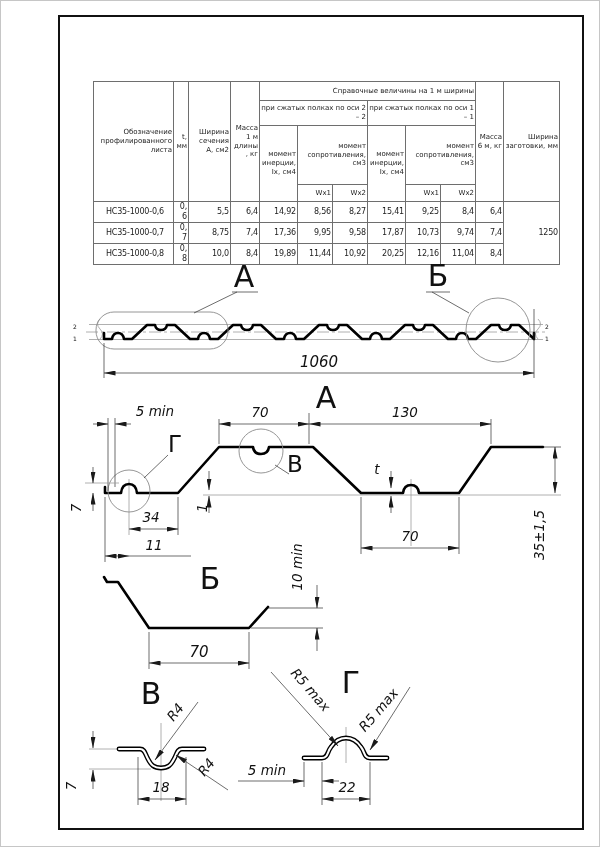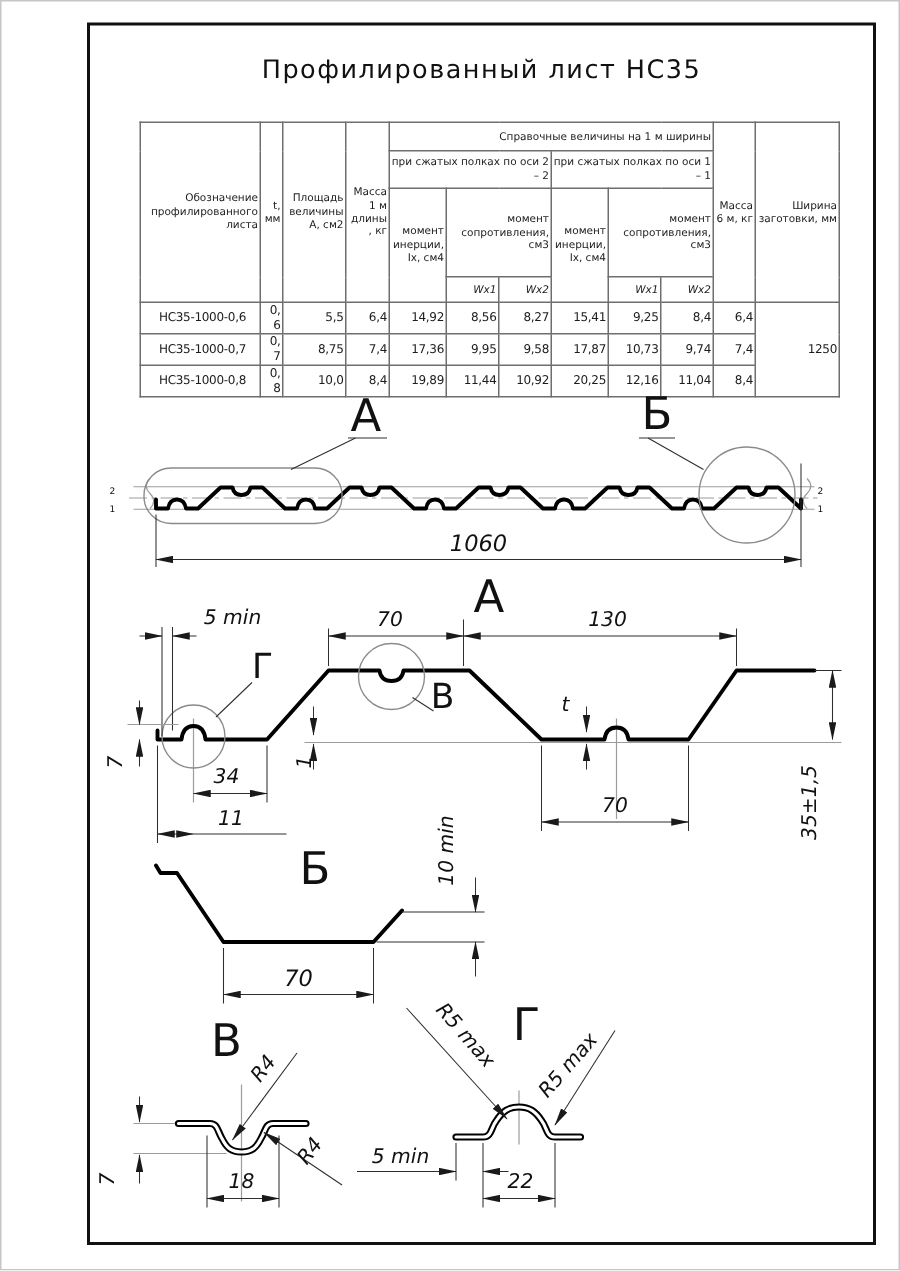--- a/index.html
+++ b/index.html
@@ -12,21 +12,21 @@
         font-size:17px;letter-spacing:1px;color:#111;white-space:nowrap;}
   
   #spec-table{position:absolute;left:92px;top:80px;border-collapse:collapse;
         table-layout:fixed;width:466px;color:#1c1c1c;}
   #spec-table td,#spec-table th{border:1px solid #6e6e6e;padding:0 1px;
         font-weight:normal;text-align:right;vertical-align:middle;
         font-size:7px;line-height:1.25;word-wrap:break-word;overflow:hidden;}
   #spec-table td.v{font-size:8px;letter-spacing:-0.2px;}
   #spec-table td.nm{text-align:center;padding-left:4px;}
   tr.r1 th{height:18px;} tr.r2 th{height:24px;} tr.r3 th{height:58px;}
-  tr.r4 th{height:16px;font-size:7.5px;font-style:italic;} tr.dr td{height:15px;}
+  tr.r4 th{height:16px;font-size:7.5px;} tr.dr td{height:15px;}
   
   #dwg{position:absolute;left:0;top:0;}
   .t{stroke:#2e2e2e;stroke-width:0.7;fill:none;}
   .g{stroke:#9c9c9c;stroke-width:0.8;fill:none;}
   .c{stroke:#8a8a8a;stroke-width:0.9;fill:none;}
   .p{stroke:#000;stroke-width:2.6;fill:none;stroke-linejoin:round;stroke-linecap:round;}
   .ho{stroke:#000;stroke-width:4.8;fill:none;stroke-linejoin:round;stroke-linecap:round;}
   .hi{stroke:#fff;stroke-width:2.1;fill:none;stroke-linejoin:round;stroke-linecap:round;}
   text{fill:#111;font-family:"DejaVu Sans",sans-serif;}
   .d{font-size:13.5px;font-style:italic;}
@@ -34,42 +34,41 @@
   .L{font-size:30px;}
   .M{font-size:23px;}
   .tn{font-size:6px;}
   .mid{text-anchor:middle;}
 </style>
 </head>
 <body>
 
 <div id="page">
   <div id="frame"></div>
-  <div id="sheet-title">Профилированный лист НС35</div>
 
   <table id="spec-table">
     <colgroup>
       <col style="width:80px">
         <col style="width:15px">
         <col style="width:42px">
         <col style="width:29px">
       <col style="width:38px">
         <col style="width:35px">
         <col style="width:35px">
         <col style="width:38px">
       <col style="width:35px">
         <col style="width:35px">
         <col style="width:28px">
         <col style="width:56px">
     </colgroup>
     <tbody>
         <tr class="r1">
       <th rowspan="4">Обозначение профилированного листа</th>
       <th rowspan="4">t, мм</th>
-      <th rowspan="4">Площадь величины А, см2</th>
+      <th rowspan="4">Ширина сечения А, см2</th>
       <th rowspan="4">Масса 1 м длины, кг</th>
       <th colspan="6">Справочные величины на 1 м ширины</th>
       <th rowspan="4">Масса 6 м, кг</th>
       <th rowspan="4">Ширина заготовки, мм</th>
     </tr>
     <tr class="r2">
       <th colspan="3">при сжатых полках по оси 2 – 2</th>
       <th colspan="3">при сжатых полках по оси 1 – 1</th>
     </tr>
     <tr class="r3">

